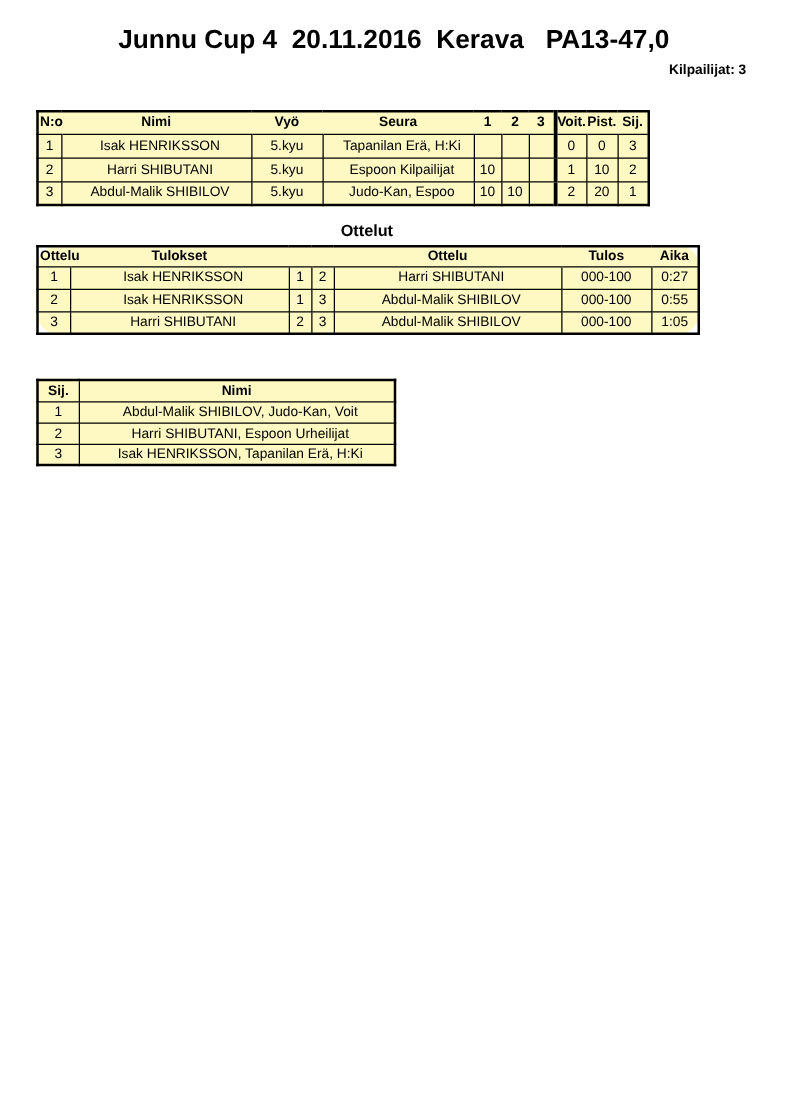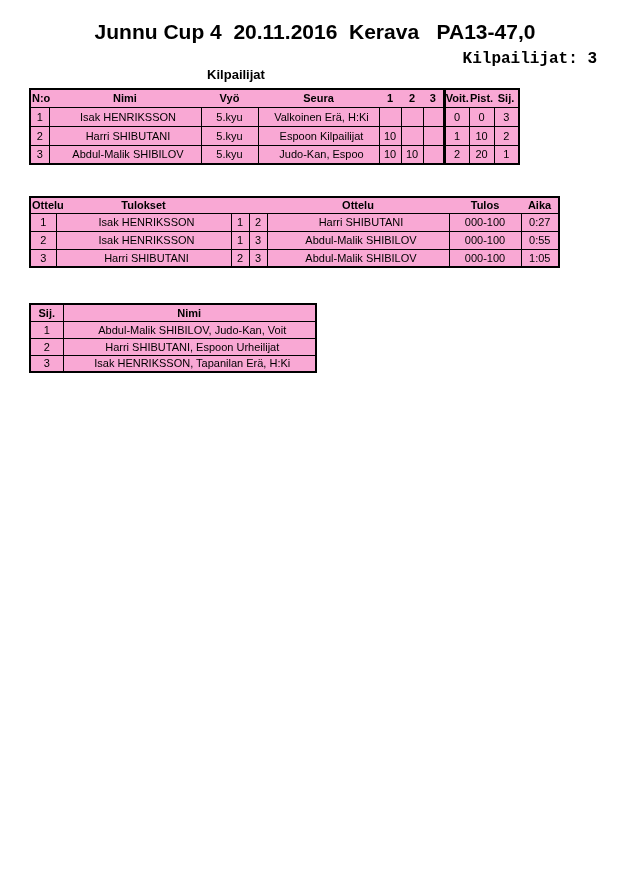--- a/index.html
+++ b/index.html
@@ -7,35 +7,35 @@
   .page {
     position:relative; width:630px; height:891px; background:#ffffff;
     font-family:"Liberation Sans", sans-serif; color:#000000; overflow:hidden;
   }
   .title {
     position:absolute; top:20px; left:0; width:630px;
     text-align:center; font-size:21px; font-weight:bold; white-space:pre;
   }
   .count {
     position:absolute; top:50px; right:33px;
-    font-size:16px; font-weight:bold;font-family:Liberation Mono, monospace;
+    font-size:11px; font-weight:bold;
   }
   .heading {
     position:absolute; font-size:13px; font-weight:bold; text-align:center;
   }
   .h-competitors { top:67px;  left:29px; width:414px; }
   .h-matches     { top:177px; left:29px; width:529px; }
   .h-results     { top:284px; left:29px; width:286px; }
 
   table {
     position:absolute; border-collapse:collapse; table-layout:fixed;
-    background:#f9a8d4; border:2px solid #000000;
+    background:#fef9c3; border:2px solid #000000;
   }
   .t-competitors { left:29px; top:88px;  width:489px; }
-  .t-matches     { left:29px; top:196px; width:529px; }
+  .t-matches     { left:29px; top:196px; width:529px;border-radius:19px; }
   .t-results     { left:29px; top:303px; width:286px; }
 
   th {
     border:none; border-bottom:1px solid #000000;
     font-size:11px; font-weight:bold; text-align:center; vertical-align:middle;
     white-space:nowrap; overflow:visible;
   }
   td {
     border:1px solid #000000; font-size:11px; vertical-align:middle;
     text-align:center; white-space:nowrap; overflow:hidden;
@@ -53,21 +53,20 @@
   .hdr-div { border-right:1px solid #000000; }   
 </style>
 </head>
 <body>
 
 <div class="page">
 
   <div class="title">Junnu Cup 4  20.11.2016  Kerava   PA13-47,0</div>
   <div class="count">Kilpailijat: 3</div>
 
-  <div class="heading h-competitors">Kilpailijat</div>
   <table class="t-competitors">
     <colgroup>
       <col style="width:19px">
         <col style="width:152px">
         <col style="width:57px">
         <col style="width:121px">
       <col style="width:22px">
         <col style="width:22px">
         <col style="width:21px">
       <col style="width:25px">
@@ -84,21 +83,21 @@
       <th>2</th>
       <th>3</th>
       <th class="thick-l">Voit.</th>
       <th>Pist.</th>
       <th>Sij.</th>
     </tr>
     <tr>
       <td>1</td>
       <td class="txt">Isak HENRIKSSON</td>
       <td>5.kyu</td>
-      <td class="txt">Valkoinen Erä, H:Ki</td>
+      <td class="txt">Tapanilan Erä, H:Ki</td>
       <td></td>
       <td></td>
       <td></td>
       <td class="thick-l">0</td>
       <td>0</td>
       <td>3</td>
     </tr>
     <tr>
       <td>2</td>
       <td class="txt">Harri SHIBUTANI</td>
@@ -119,20 +118,21 @@
       <td>10</td>
       <td>10</td>
       <td></td>
       <td class="thick-l">2</td>
       <td>20</td>
       <td>1</td>
     </tr>
   </tbody>
     </table>
 
+  <div class="heading h-matches">Ottelut</div>
   <table class="t-matches">
     <colgroup>
       <col style="width:26px">
         <col style="width:175px">
         <col style="width:18px">
         <col style="width:18px">
       <col style="width:182px">
         <col style="width:72px">
         <col style="width:38px">
     </colgroup>

